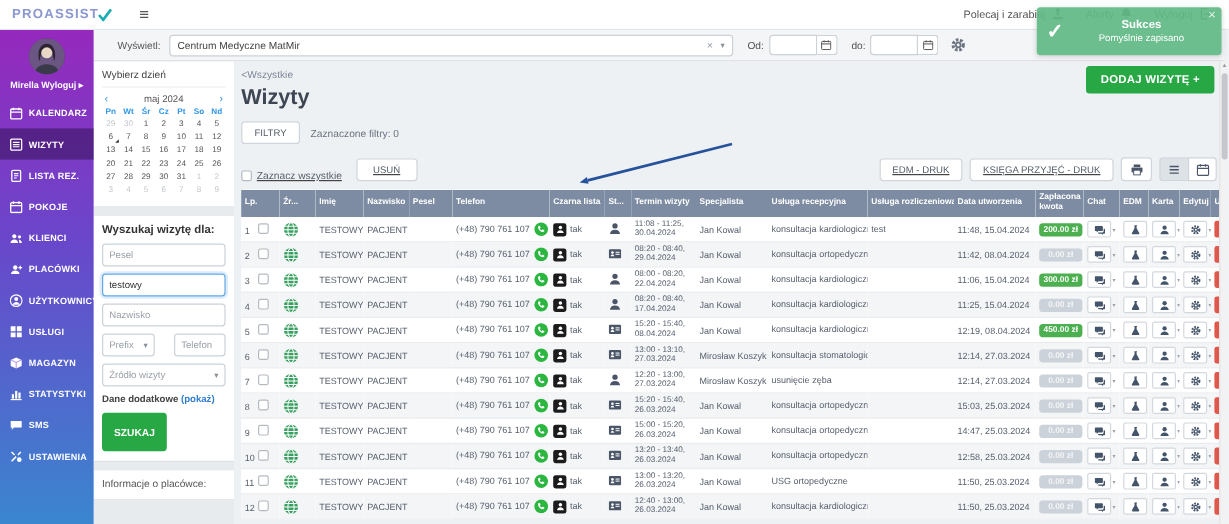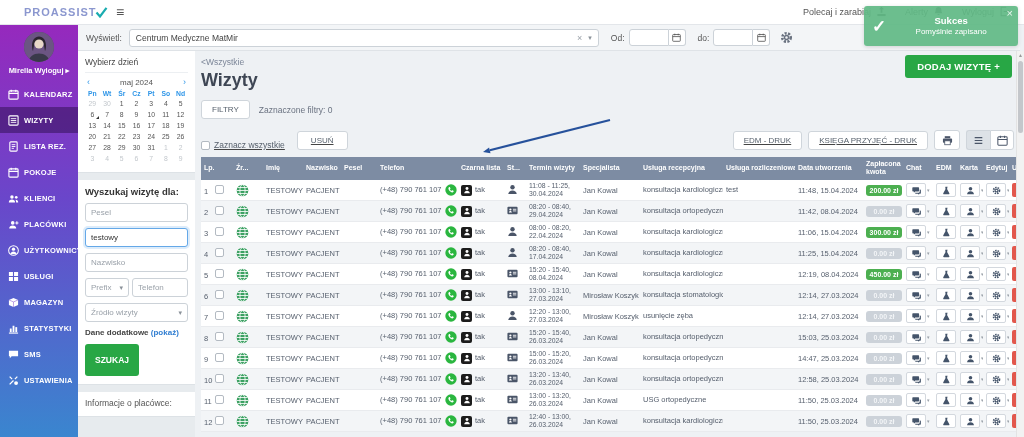--- a/index.html
+++ b/index.html
@@ -3,21 +3,21 @@
 <meta charset="utf-8">
 <style>
   * { box-sizing: border-box; margin: 0; padding: 0; }
   body {
     width: 1024px; height: 437px; overflow: hidden; position: relative;
     font-family: "Liberation Sans", sans-serif; background: #eef1f4; color: #444; font-size: 10px;
   }
   
   #topbar { position: absolute; top:0; left:0; right:0; height:25px; background:#fff;
     border-bottom:1px solid #e3e6ea; display:flex; align-items:center; z-index:5; }
-  .logo { display:flex; align-items:center; padding-left:24px; width:108px; }
+  .logo { display:flex; align-items:center; padding-left:10px; width:108px; }
   .logo-text { font-weight:bold; font-size:11px; letter-spacing:1px; color:#8b97cf; }
   .logo-check { width:13px; height:11px; margin-left:-2px; }
   .hamburger { font-size:14px; color:#555; cursor:pointer; margin-left:8px; line-height:1; }
   .guide { position:absolute; left:0; right:0; display:flex; justify-content:center; align-items:center;
     gap:6px; font-size:8.5px; font-weight:bold; color:#666; letter-spacing:.3px; pointer-events:none; }
   .top-links { margin-left:auto; display:flex; align-items:center; gap:18px; padding-right:14px; }
   .tlink { display:flex; align-items:center; gap:5px; font-size:9px; color:#555; text-decoration:none; cursor:pointer; }
   .tlink svg { width:11px; height:11px; color:#444; }
   
   #toast { position:absolute; top:6px; right:6px; width:154px; height:40px; border-radius:3px;
@@ -34,21 +34,21 @@
   .avatar-wrap { display:flex; flex-direction:column; align-items:center; padding-top:7px; }
   .avatar { width:30px; height:30px; border-radius:50%; overflow:hidden; background:#57416e; }
   .user-name { color:#fff; font-size:7.5px; font-weight:bold; margin:4px 0 6px; }
   .side-item { display:flex; align-items:center; gap:5px; height:26px; padding-left:8px;
     color:#fff; font-size:7.5px; font-weight:bold; letter-spacing:.2px; cursor:pointer; }
   .side-item.active { background:rgba(35,8,64,.45); }
   .s-icon { width:11px; height:11px; display:inline-flex; color:#fff; flex:0 0 11px; }
   .s-icon svg { width:11px; height:11px; }
   
   #filterbar { position:absolute; top:25px; left:78px; right:4px; height:26px; background:#f3f5f7;
-    border-bottom:1px solid #dfe3e7; display:flex; align-items:center; padding:0 8px; z-index:3; }
+    border-bottom:1px solid #dfe3e7; display:flex; align-items:center; padding:0 20px; z-index:3; }
   .fb-label { font-size:8.5px; color:#555; margin-right:7px; }
   .clinic-select { width:470px; height:18px; background:#fff; border:1px solid #ccd2d8; border-radius:3px;
     display:flex; align-items:center; padding:0 6px; font-size:8.5px; color:#444; cursor:pointer; }
   .clinic-select .val { flex:1; }
   .sel-x { color:#9aa1a9; font-size:9px; margin-right:6px; }
   .sel-caret { color:#8a9199; font-size:7px; }
   .date-label { font-size:8.5px; color:#555; margin:0 4px 0 12px; }
   .date-input { width:40px; height:17px; border:1px solid #ccd2d8; border-radius:3px 0 0 3px; background:#fff; font-size:8px; padding:0 3px; }
   .date-btn { width:17px; height:17px; border:1px solid #ccd2d8; border-left:0; border-radius:0 3px 3px 0;
     background:#fff; display:inline-flex; align-items:center; justify-content:center; cursor:pointer; color:#555; }
@@ -65,21 +65,21 @@
   table.cal th { color:#2f96e8; font-size:6.8px; font-weight:bold; padding:1px 0; }
   table.cal td { text-align:center; font-size:6.8px; color:#555; height:11px; cursor:pointer; position:relative; }
   table.cal td.out { color:#c2c7cc; }
   table.cal td.has-visit::after { content:""; position:absolute; right:1px; bottom:1px;
     border-left:3px solid transparent; border-bottom:3px solid #333; }
   .search-title { font-size:9.5px; font-weight:bold; color:#333; margin-bottom:6px; }
   .lp-input { width:100%; height:19px; border:1px solid #ccd2d8; border-radius:3px; font-size:8px;
     padding:0 5px; margin-bottom:6px; color:#333; font-family:"Liberation Sans",sans-serif; }
   .lp-input::placeholder { color:#9aa1a9; }
   .lp-input.focused { border-color:#64a8e8; box-shadow:0 0 0 2px rgba(100,168,232,.22); }
-  .lp-row { display:flex; gap:3px; }
+  .lp-row { display:flex; gap:16px; }
   .lp-select { height:19px; border:1px solid #ccd2d8; border-radius:3px; font-size:8px; color:#9aa1a9;
     display:flex; align-items:center; padding:0 5px; margin-bottom:6px; background:#fff; cursor:pointer; }
   .lp-select .val { flex:1; }
   .extra-line { font-size:8px; font-weight:bold; color:#444; margin:2px 0 7px; }
   .extra-link { color:#2f7dd1; cursor:pointer; font-weight:bold; }
   .btn-green { background:#28a745; color:#fff; border:none; border-radius:3px; font-weight:bold; cursor:pointer;
     font-family:"Liberation Sans",sans-serif; }
   #szukaj-btn { font-size:8.5px; padding:11px 10px; }
   .info-title { font-size:8.5px; color:#555; }
   

